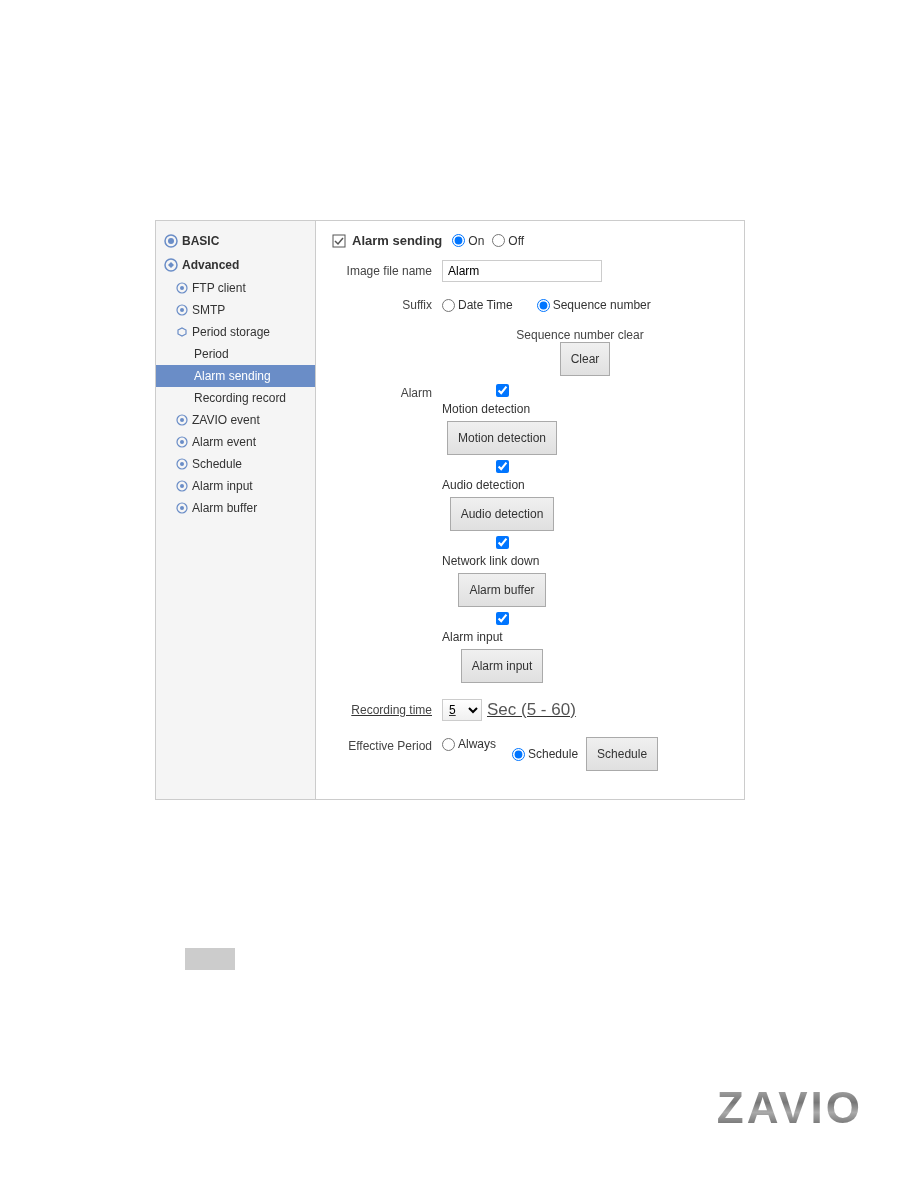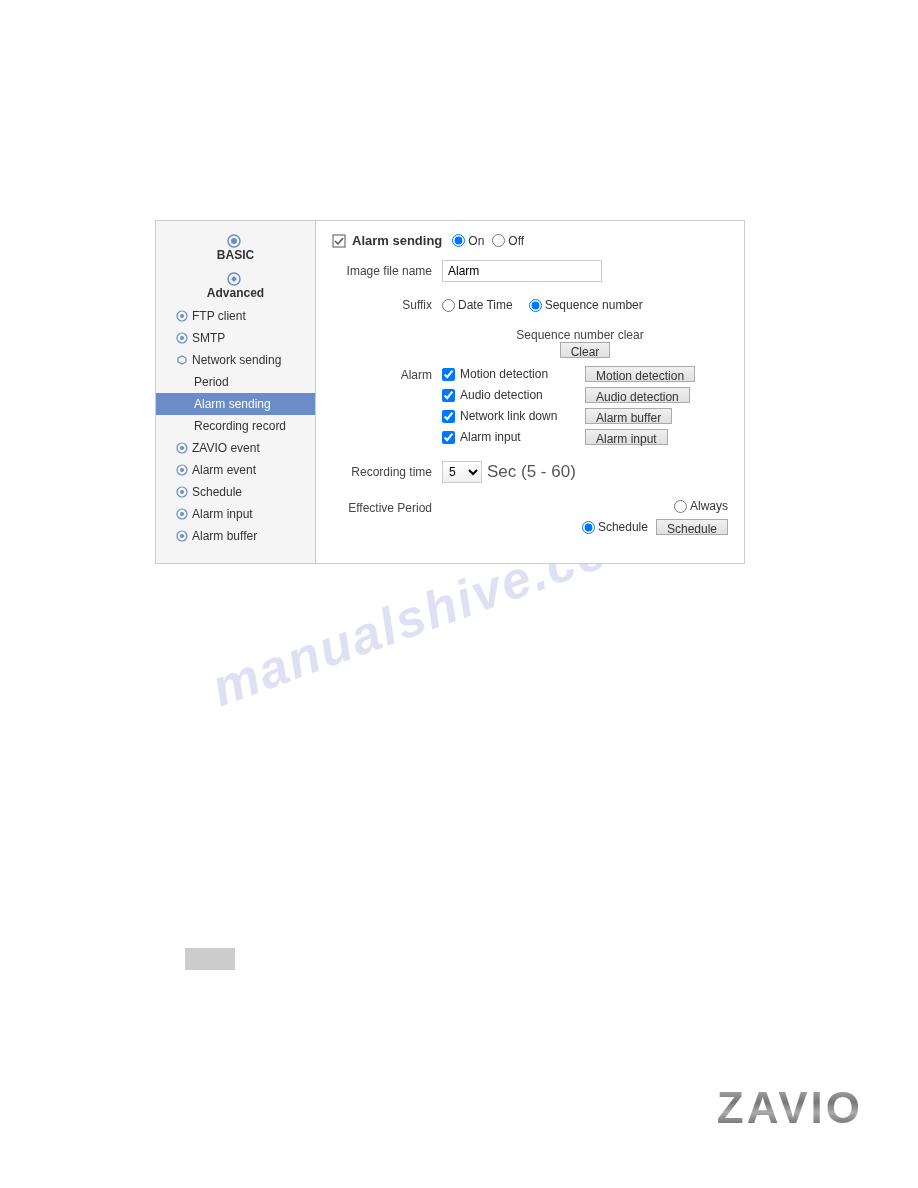--- a/index.html
+++ b/index.html
@@ -39,21 +39,20 @@
       flex-shrink: 0;
     }
 
     .sidebar-section-header {
       display: flex;
       align-items: center;
       padding: 5px 8px;
       font-size: 12px;
       font-weight: bold;
       color: #333;
-      flex-direction: column;
     }
 
     .sidebar-section-header .icon {
       width: 14px;
       height: 14px;
       margin-right: 4px;
     }
 
     .sidebar-sub-item {
       display: flex;
@@ -98,21 +97,21 @@
 
     .form-control-group {
       display: flex;
       align-items: center;
       flex: 1;
     }
 
     .radio-group {
       display: flex;
       align-items: center;
-      gap: 16px;
+      gap: 24px;
     }
 
     .radio-item {
       display: flex;
       align-items: center;
       gap: 3px;
       font-size: 12px;
     }
 
     input[type="radio"] {
@@ -127,21 +126,21 @@
       height: 22px;
     }
 
     .btn {
       background: linear-gradient(to bottom, #f0f0f0, #e0e0e0);
       border: 1px solid #aaa;
       padding: 2px 10px;
       font-size: 12px;
       cursor: pointer;
       color: #333;
-      height: 16px;
+      height: 34px;
     }
 
     .seq-clear-row {
       display: flex;
       align-items: center;
       margin-bottom: 8px;
       padding-left: 110px;
       flex-direction: column;
     }
 
@@ -155,20 +154,21 @@
       display: flex;
       flex-direction: column;
       gap: 5px;
     }
 
     .alarm-check-item {
       display: flex;
       align-items: center;
       gap: 5px;
       font-size: 12px;
+      flex-direction: column;
     }
 
     .alarm-check-item input[type="checkbox"] {
       margin: 0;
     }
 
     .alarm-check-label {
       width: 120px;
       font-size: 12px;
     }
@@ -264,21 +264,21 @@
           <circle cx="6" cy="6" r="5" fill="none" stroke="#6a8dc7" stroke-width="1.2"></circle>
           <circle cx="6" cy="6" r="2" fill="#6a8dc7"></circle>
         </svg>
         <span>SMTP</span>
       </div>
 
       <div class="sidebar-sub-item">
         <svg class="icon" viewBox="0 0 12 12">
           <path d="M2 4 L6 2 L10 4 L10 8 L6 10 L2 8 Z" fill="none" stroke="#6a8dc7" stroke-width="1.2"></path>
         </svg>
-        <span>Network sending</span>
+        <span>Period storage</span>
       </div>
 
       <div class="sidebar-sub-item sidebar-indent2">
         <span>Period</span>
       </div>
 
       <div class="sidebar-sub-item sidebar-indent2 active" style="background:#6a8dc7; color:#fff;">
         <span>Alarm sending</span>
       </div>
 
@@ -396,38 +396,38 @@
 
           <div class="alarm-check-item">
             <input type="checkbox" checked="" style="">
             <span class="alarm-check-label">Alarm input</span>
             <button class="btn">Alarm input</button>
           </div>
 
         </div>
       </div>
 
-      <div class="form-row" style="margin-top:8px;">
+      <div class="form-row" style="margin-top:8px;text-decoration:underline;">
         <div class="form-label">Recording time</div>
         <div class="form-control-group">
           <select>
             <option value="5">5</option>
             <option value="10">10</option>
             <option value="15">15</option>
             <option value="20">20</option>
             <option value="30">30</option>
             <option value="60">60</option>
           </select>
           <span class="sec-label">Sec (5 - 60)</span>
         </div>
       </div>
 
       <div class="form-row" style="align-items:flex-start;">
         <div class="form-label" style="padding-top:2px;">Effective Period</div>
-        <div class="form-control-group" style="flex-direction:column; align-items:flex-end; gap:6px;">
+        <div class="form-control-group" style="flex-direction:row; align-items:flex-start; gap:16px;">
           <label class="radio-item">
             <input type="radio" name="effective_period" value="always" style="">
             <span>Always</span>
           </label>
           <div style="display:flex; align-items:center; gap:8px;">
             <label class="radio-item">
               <input type="radio" name="effective_period" value="schedule" checked="" style="">
               <span>Schedule</span>
             </label>
             <button class="btn">Schedule</button>

